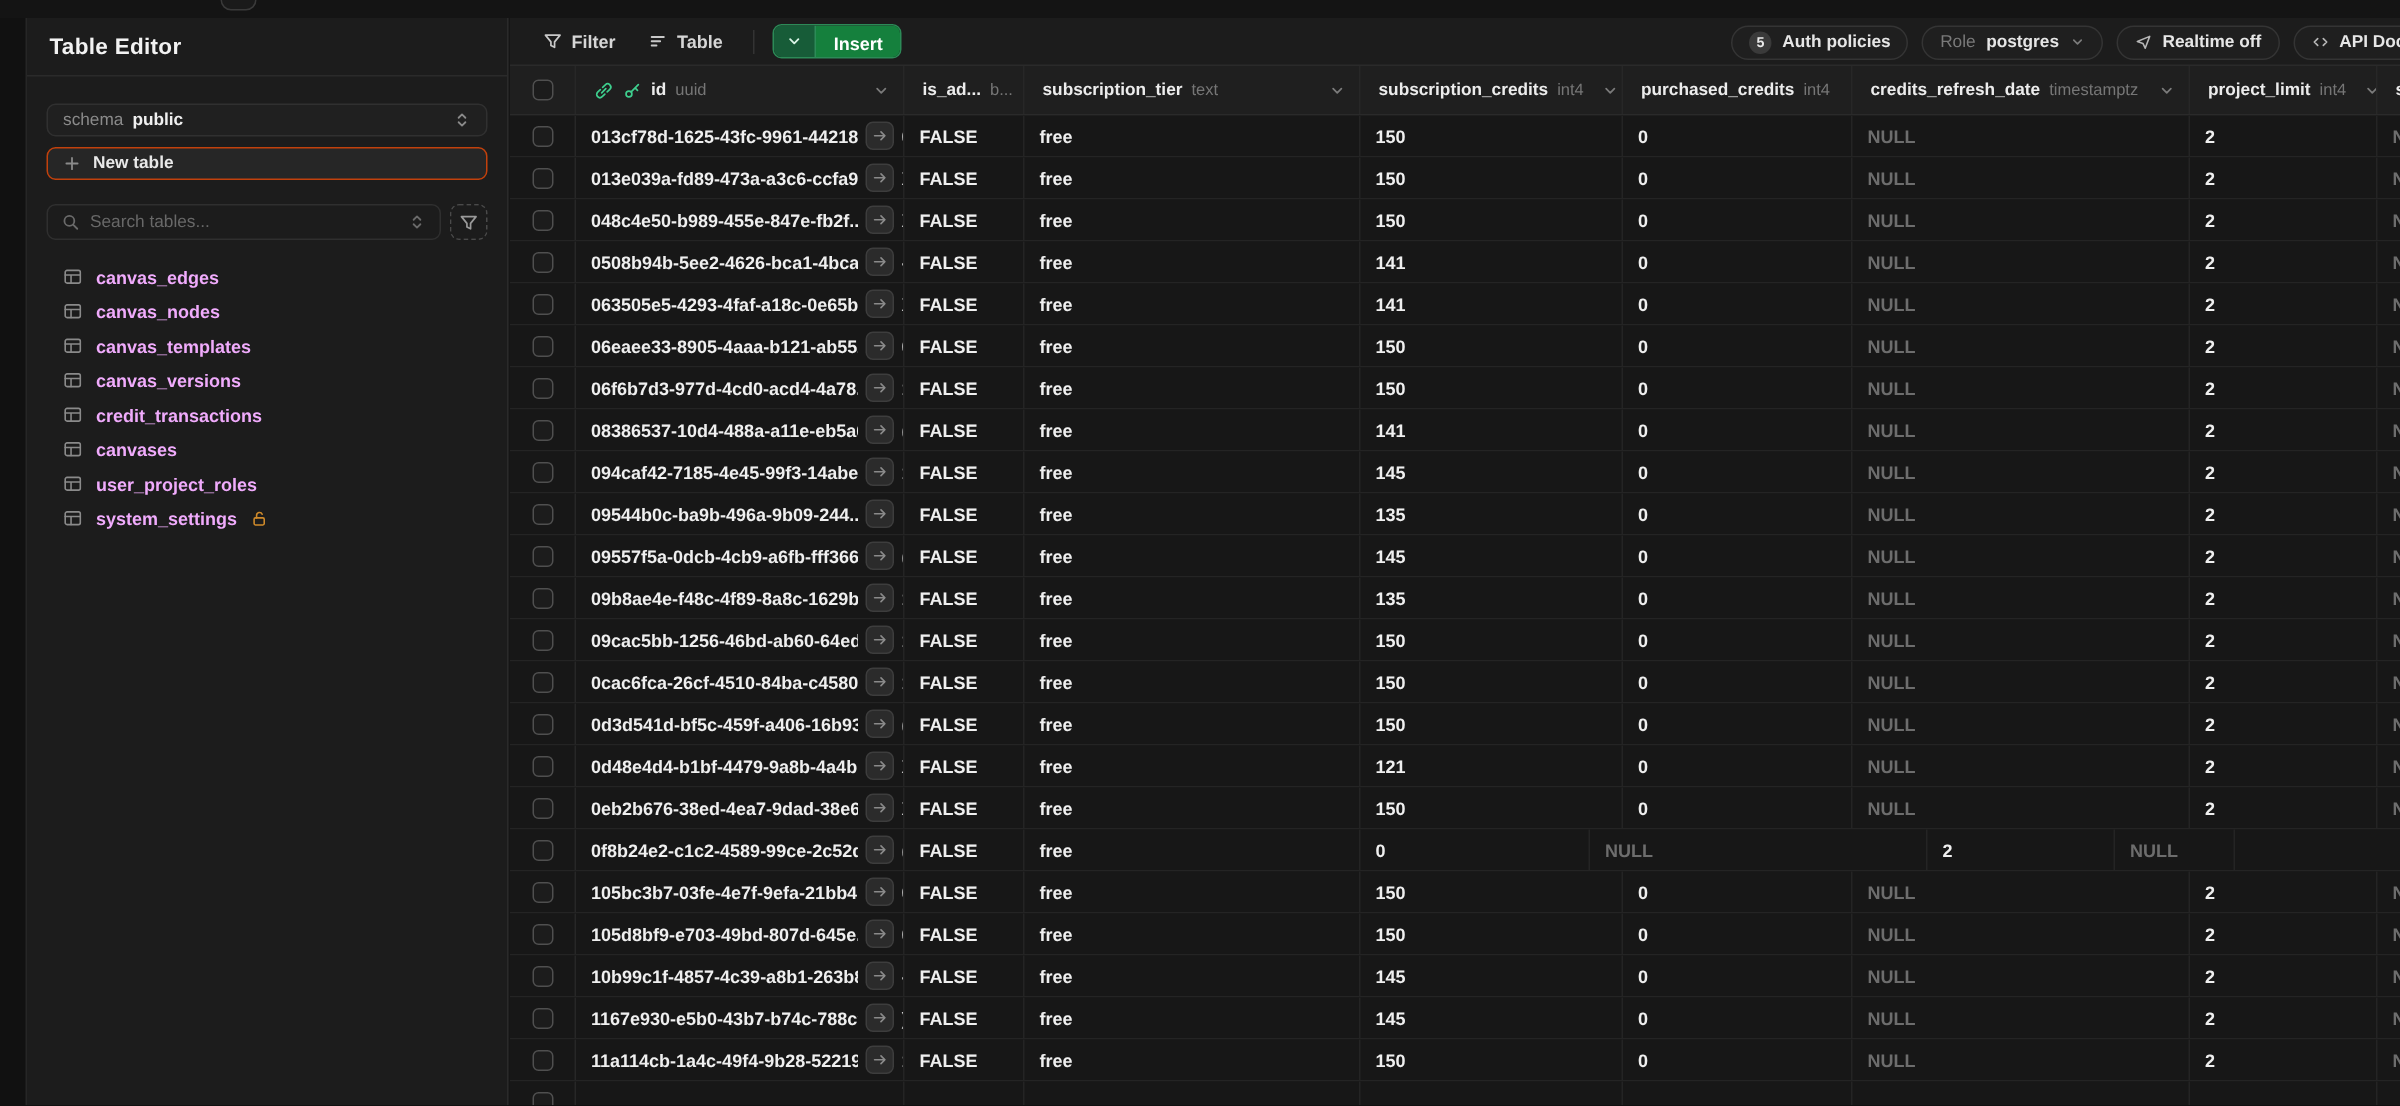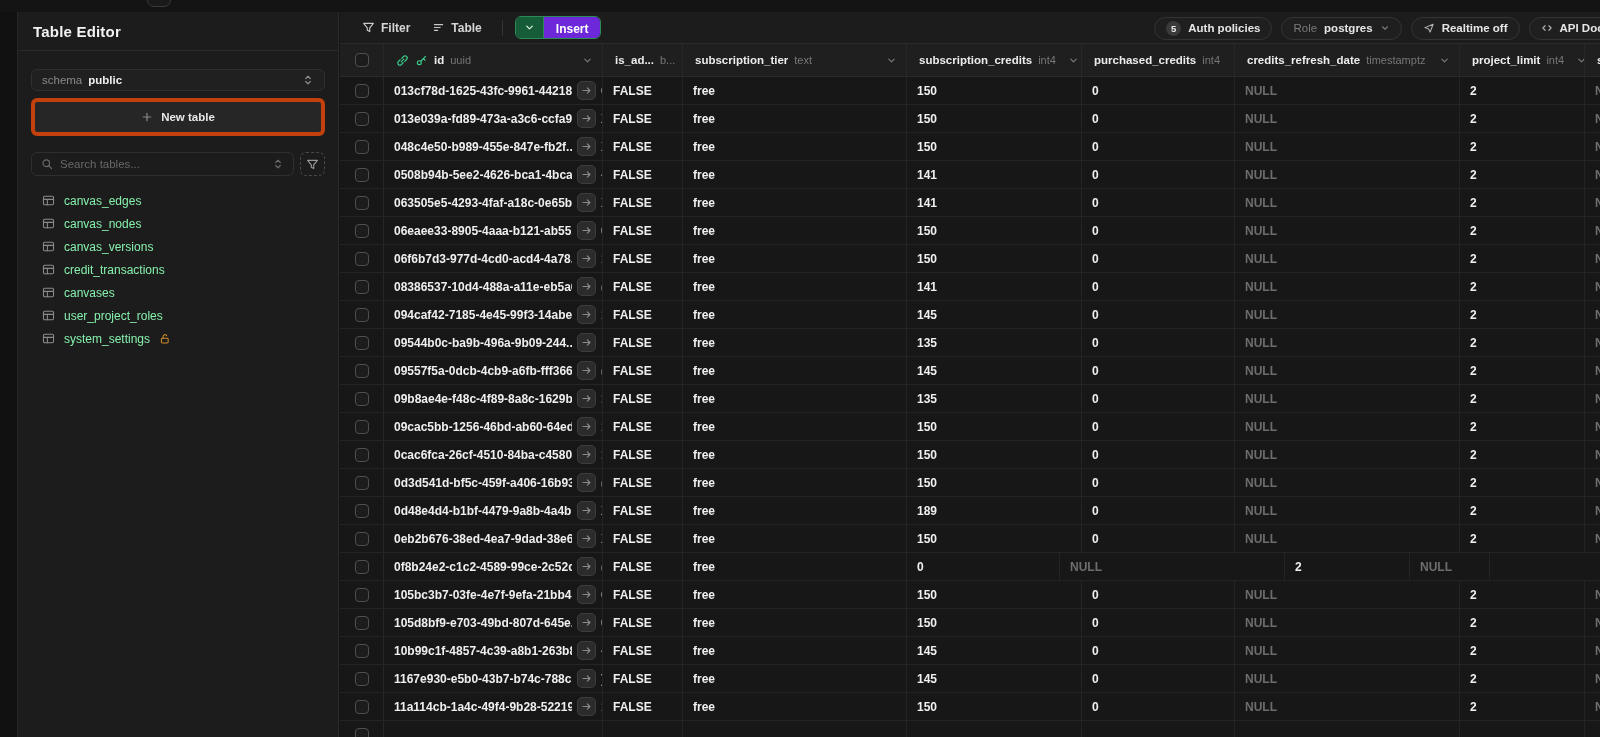--- a/index.html
+++ b/index.html
@@ -15,45 +15,45 @@
   .left-rail { position:absolute; left:0; top:12px; width:18px; height:725px; background:#111111; border-right:1px solid #262626; }
 
   
   .sidebar { position:absolute; left:18px; top:12px; width:321px; height:725px; background:#1c1c1c; border-right:1px solid #2a2a2a; }
   .sidebar-header { height:39px; display:flex; align-items:center; padding:0 15px; border-bottom:1px solid #2a2a2a; }
   .sidebar-title { font-size:15px; font-weight:700; color:#f2f2f2; letter-spacing:.2px; }
   .sidebar-body { padding:18px 13px 0 13px; }
   .schema-select { height:22px; display:flex; align-items:center; gap:6px; padding:0 10px; background:#202020; border:1px solid #303030; border-radius:6px; cursor:pointer; }
   .schema-label { color:#8a8a8a; font-size:11.5px; }
   .schema-value { color:#f0f0f0; font-size:11.5px; font-weight:700; flex:1; }
-  .new-table-btn { margin-top:7px; height:38px; display:flex; align-items:center; gap:8px; padding:0 10px; background:#262626; border:4px solid #c2410c; border-radius:6px; cursor:pointer;justify-content:center; }
+  .new-table-btn { margin-top:7px; height:22px; display:flex; align-items:center; gap:8px; padding:0 10px; background:#262626; border:1px solid #c2410c; border-radius:6px; cursor:pointer; }
   .new-table-label { font-size:11.5px; font-weight:700; color:#e8e8e8; }
   .search-row { margin-top:16px; display:flex; gap:6px; align-items:center; }
   .search-box { flex:1; height:24px; display:flex; align-items:center; gap:7px; padding:0 9px; border:1px solid #2f2f2f; border-radius:6px; background:transparent; }
   .search-box input { flex:1; background:transparent; border:none; outline:none; color:#cfcfcf; font-size:11.5px; font-family:inherit; }
   .search-box input::placeholder { color:#686868; }
   .filter-square-btn { width:25px; height:24px; border:1px dashed #4a4a4a; border-radius:6px; display:flex; align-items:center; justify-content:center; background:transparent; cursor:pointer; }
   .table-list { margin-top:13px; margin-left:-13px; margin-right:-13px; }
   .side-item { position:relative; height:23px; display:flex; align-items:center; gap:9px; padding-left:24px; cursor:pointer; }
-  .side-item .label { font-size:12px; font-weight:400; color:#86efac; }
+  .side-item .label { font-size:12px; font-weight:700; color:#f0abfc; }
   .side-item.selected { background:#2f2f2f; }
   .side-item.selected .label { color:#ffffff; font-weight:700; }
   .side-item.selected::before { content:""; position:absolute; left:0; top:1px; bottom:1px; width:3px; background:#ffffff; }
   .icon { display:inline-flex; align-items:center; justify-content:center; color:#8a8a8a; flex:none; }
   .icon svg { display:block; }
 
   
   .main { position:absolute; left:340px; top:12px; width:1260px; height:725px; background:#171717; overflow:hidden; }
   .toolbar { position:relative; height:32px; background:#1c1c1c; border-bottom:1px solid #2a2a2a; display:flex; align-items:center; padding:0 14px; overflow:hidden; }
   .tool-chip { display:flex; align-items:center; gap:6px; padding:4px 8px; border-radius:5px; cursor:pointer; color:#d6d6d6; }
   .tool-chip .t { font-size:12px; font-weight:700; }
   .tool-divider { width:1px; height:16px; background:#333333; margin:0 12px; }
   .insert-btn { display:flex; align-items:stretch; height:23px; border:1px solid #2c8a57; border-radius:6px; overflow:hidden; cursor:pointer; }
   .insert-chevron { display:flex; align-items:center; padding:0 8px; background:#175c38; border-right:1px solid #2c8a57; color:#d9f4e6; }
-  .insert-label { display:flex; align-items:center; padding:12px 12px; background:#6d28d9; font-size:12px; font-weight:700; color:#ffffff; }
+  .insert-label { display:flex; align-items:center; padding:12px 12px; background:#15803d; font-size:12px; font-weight:700; color:#ffffff; }
   .toolbar-right { position:absolute; right:-22px; top:0; height:32px; display:flex; align-items:center; gap:9px; }
   .pill { height:23px; display:flex; align-items:center; gap:7px; padding:0 11px; border:1px solid #343434; border-radius:12px; background:#1f1f1f; cursor:pointer; white-space:nowrap; }
   .pill .p-label { font-size:11.5px; font-weight:700; color:#e6e6e6; }
   .pill .p-muted { font-size:11.5px; color:#7a7a7a; }
   .count-badge { width:15px; height:15px; border-radius:50%; background:#3a3a3a; color:#e8e8e8; font-size:9.5px; font-weight:700; display:flex; align-items:center; justify-content:center; }
 
   
   .grid-header { height:33px; background:#1f1f1f; border-bottom:1px solid #2a2a2a; display:flex; }
   .gh-cell { display:flex; align-items:center; gap:6px; padding:0 9px 0 12px; border-right:1px solid #272727; flex:none; overflow:hidden; }
   .gh-name { font-size:11.5px; font-weight:700; color:#ececec; white-space:nowrap; }
@@ -146,20 +146,29 @@
             </span>
             <span class="label">canvas_nodes</span>
           </div>
           <div class="side-item">
             <span class="icon">
               <svg width="13" height="13" viewBox="0 0 16 16" fill="none" stroke="currentColor" stroke-linecap="round" stroke-linejoin="round" stroke-width="1.3">
                 <rect x="1.8" y="2.8" width="12.4" height="10.4" rx="1.5"></rect>
                 <path d="M1.8 6.6h12.4M6.6 6.6v6.6"></path>
               </svg>
             </span>
+            <span class="label">canvas_templates</span>
+          </div>
+          <div class="side-item">
+            <span class="icon">
+              <svg width="13" height="13" viewBox="0 0 16 16" fill="none" stroke="currentColor" stroke-linecap="round" stroke-linejoin="round" stroke-width="1.3">
+                <rect x="1.8" y="2.8" width="12.4" height="10.4" rx="1.5"></rect>
+                <path d="M1.8 6.6h12.4M6.6 6.6v6.6"></path>
+              </svg>
+            </span>
             <span class="label">canvas_versions</span>
           </div>
           <div class="side-item">
             <span class="icon">
               <svg width="13" height="13" viewBox="0 0 16 16" fill="none" stroke="currentColor" stroke-linecap="round" stroke-linejoin="round" stroke-width="1.3">
                 <rect x="1.8" y="2.8" width="12.4" height="10.4" rx="1.5"></rect>
                 <path d="M1.8 6.6h12.4M6.6 6.6v6.6"></path>
               </svg>
             </span>
             <span class="label">credit_transactions</span>
@@ -700,21 +709,21 @@
               <span class="icon">
                 <svg width="11" height="11" viewBox="0 0 16 16" fill="none" stroke="currentColor" stroke-linecap="round" stroke-linejoin="round" stroke-width="1.6">
                   <path d="M3 8h10M9.2 4.2L13 8l-3.8 3.8"></path>
                 </svg>
               </span>
             </span>
             <span class="clip-frag">X</span>
           </div>
           <div class="gd-cell" style="width: 80px;">FALSE</div>
           <div class="gd-cell" style="width: 224px;">free</div>
-          <div class="gd-cell" style="width: 175px;">189</div>
+          <div class="gd-cell" style="width: 175px;">121</div>
           <div class="gd-cell" style="width: 153px;">0</div>
           <div class="gd-cell muted" style="width: 225px;">NULL</div>
           <div class="gd-cell" style="width: 125px;">2</div>
           <div class="gd-cell muted" style="width: 80px;">NULL</div>
         </div>
         <div class="grid-row">
           <div class="cb-cell" style="width: 44px;">
             <div class="checkbox"></div>
           </div>
           <div class="gd-cell id-cell" style="width: 219px;">

